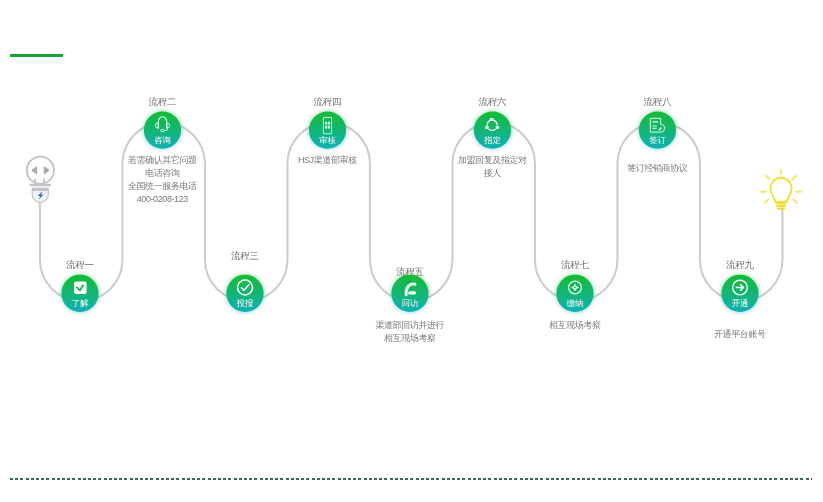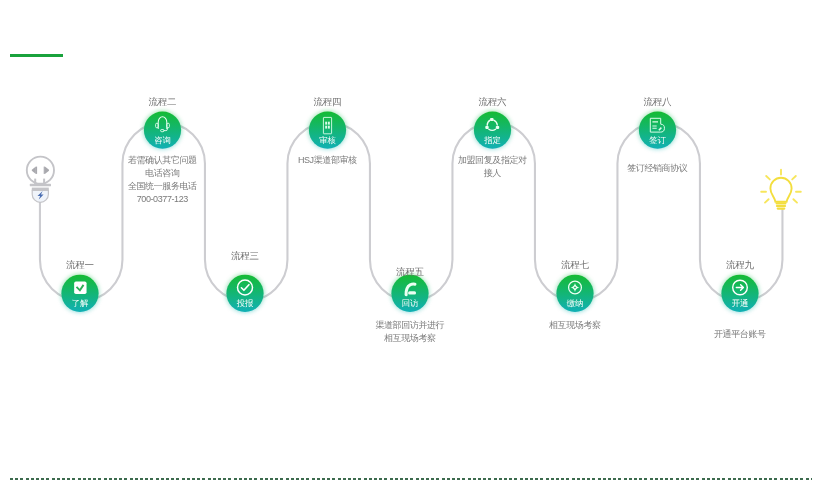--- a/index.html
+++ b/index.html
@@ -168,21 +168,21 @@
   <div class="step-label" style="left:327.5px;top:97.0px">流程四</div>
   <div class="step-label" style="left:410px;top:267px">流程五</div>
   <div class="step-label" style="left:492.5px;top:97.0px">流程六</div>
   <div class="step-label" style="left:575px;top:260.2px">流程七</div>
   <div class="step-label" style="left:657.5px;top:97.0px">流程八</div>
   <div class="step-label" style="left:740px;top:260.2px">流程九</div>
   <div class="step-desc" style="left:162.5px;top:154.4px">
         <div class="desc-line">若需确认其它问题</div>
         <div class="desc-line">电话咨询</div>
         <div class="desc-line">全国统一服务电话</div>
-        <div class="desc-line">700-0377-123</div>
+        <div class="desc-line">400-0208-123</div>
       </div>
   <div class="step-desc" style="left:327.5px;top:154.4px">
         <div class="desc-line">HSJ渠道部审核</div>
       </div>
   <div class="step-desc" style="left:492.5px;top:154.4px">
         <div class="desc-line">加盟回复及指定对</div>
         <div class="desc-line">接人</div>
       </div>
   <div class="step-desc" style="left:410px;top:319.4px">
         <div class="desc-line">渠道部回访并进行</div>

